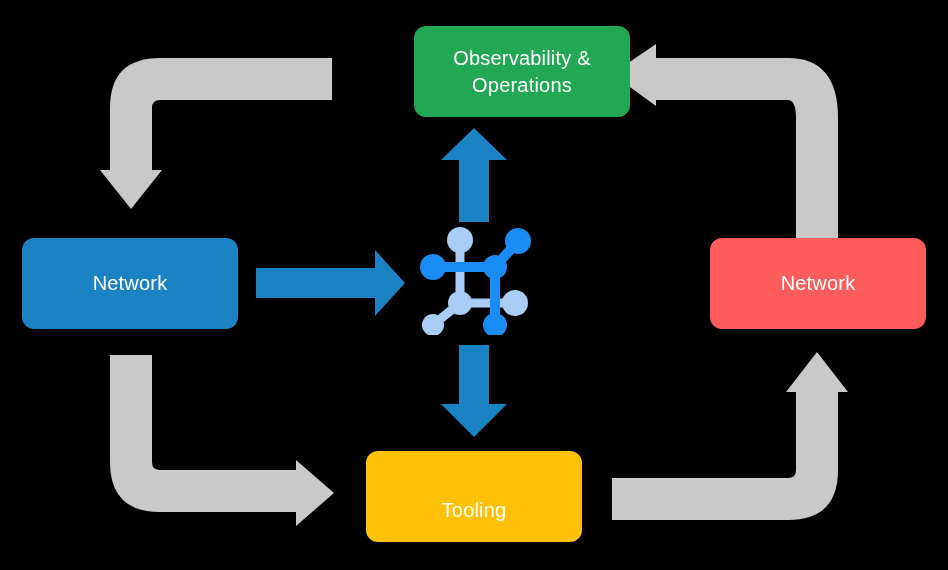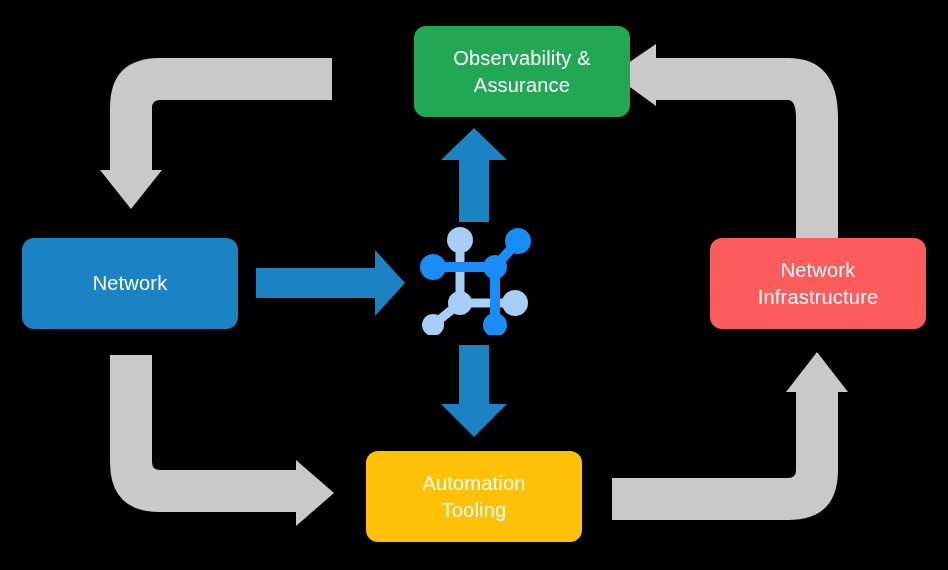--- a/index.html
+++ b/index.html
@@ -111,37 +111,36 @@
       <circle cx="18" cy="52" r="13"></circle>
       <circle cx="80" cy="52" r="12"></circle>
       <circle cx="103" cy="26" r="13"></circle>
       <circle cx="80" cy="110" r="12"></circle>
     </g>
   </svg>
 
   <div class="node-box" id="box-observability" style="background: rgb(34, 168, 85);">
     <span>
       <span>Observability &amp;</span><br>
-      <span>Assurance</span>
+      <span>Operations</span>
     </span>
   </div>
 
   <div class="node-box" id="box-network-operations" style="background: rgb(27, 130, 196);">
     <span>
       <span>Network</span><br>
     </span>
   </div>
 
   <div class="node-box" id="box-network-infrastructure" style="background: rgb(252, 92, 92);">
     <span>
       <span>Network</span><br>
-      <span>Infrastructure</span>
     </span>
   </div>
 
   <div class="node-box" id="box-automation-tooling" style="background: rgb(255, 193, 7);">
     <span>
-      <span>Automation</span><br>
+      <br>
       <span>Tooling</span>
     </span>
   </div>
 
 </div>
 
 </body></html>

